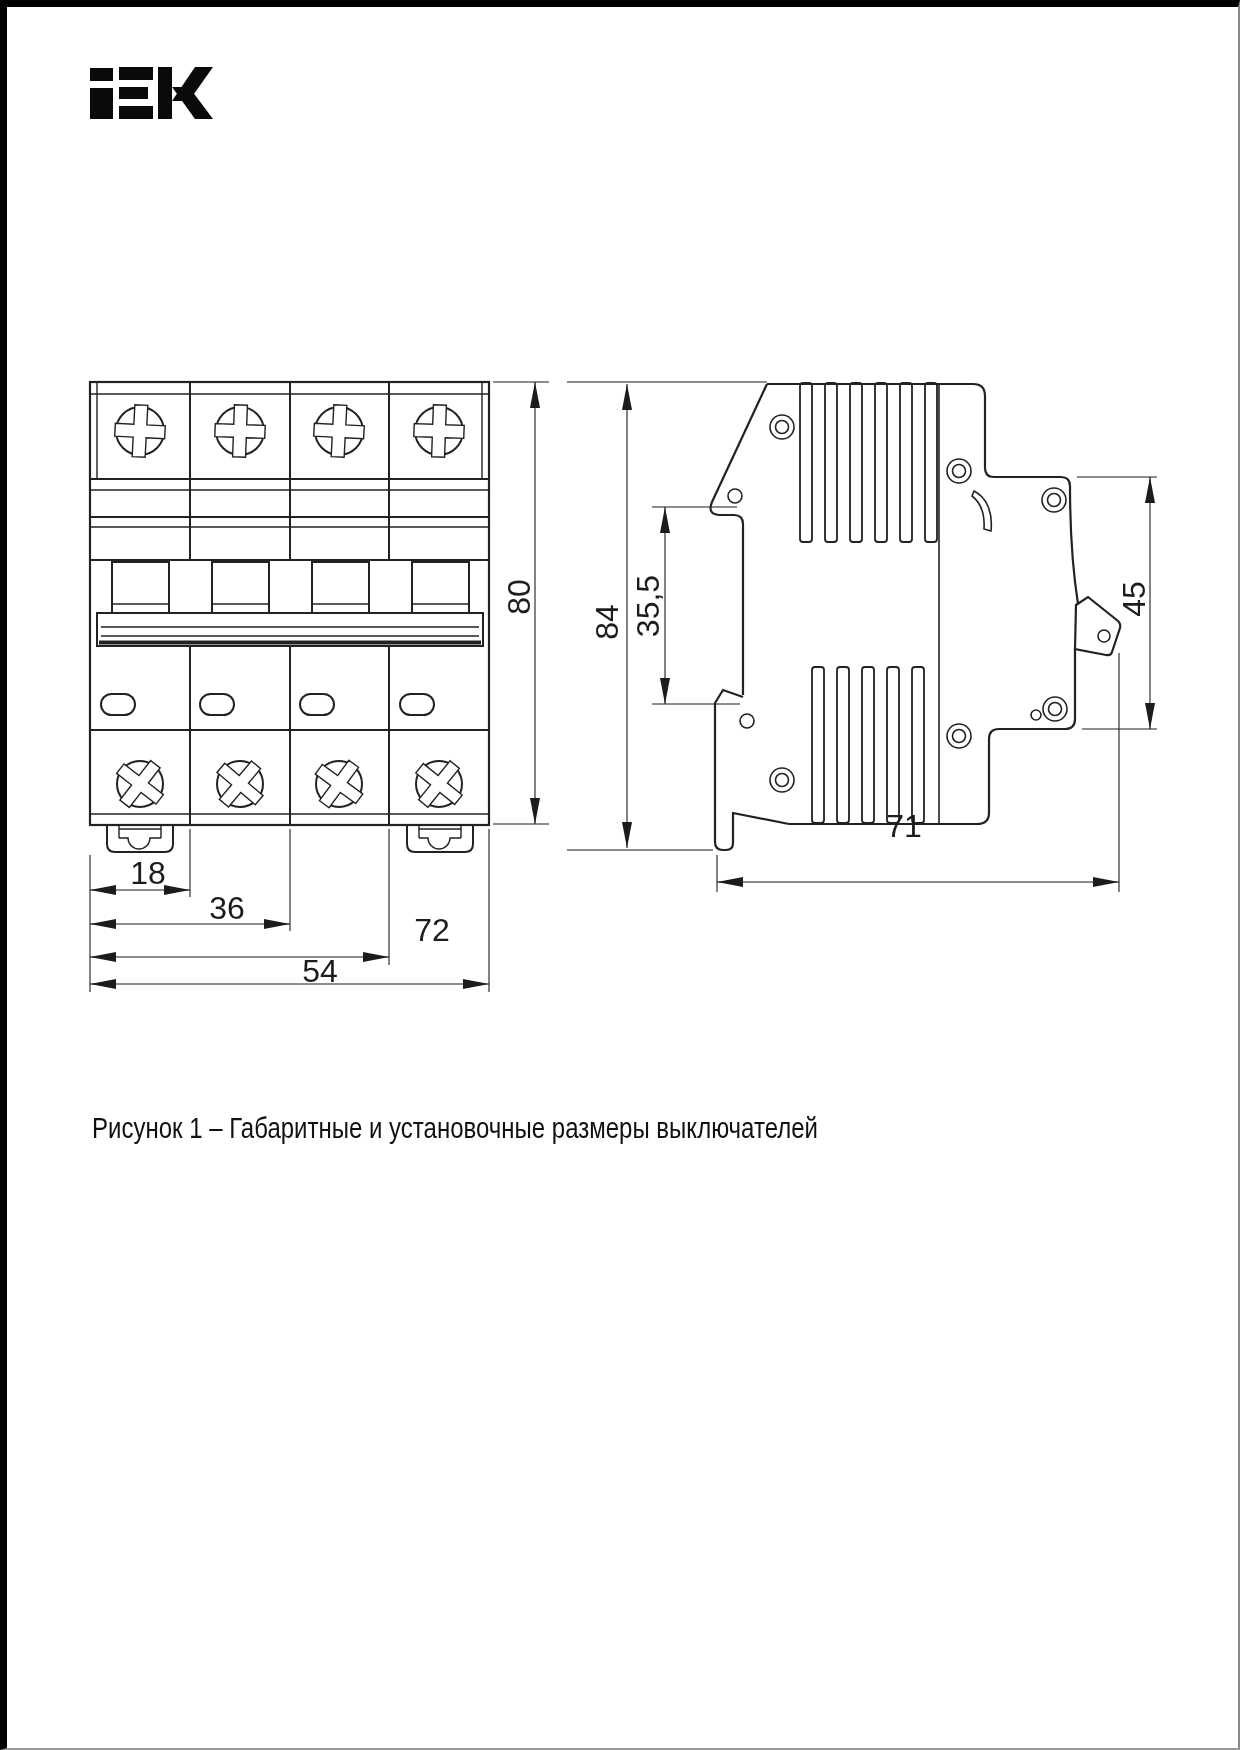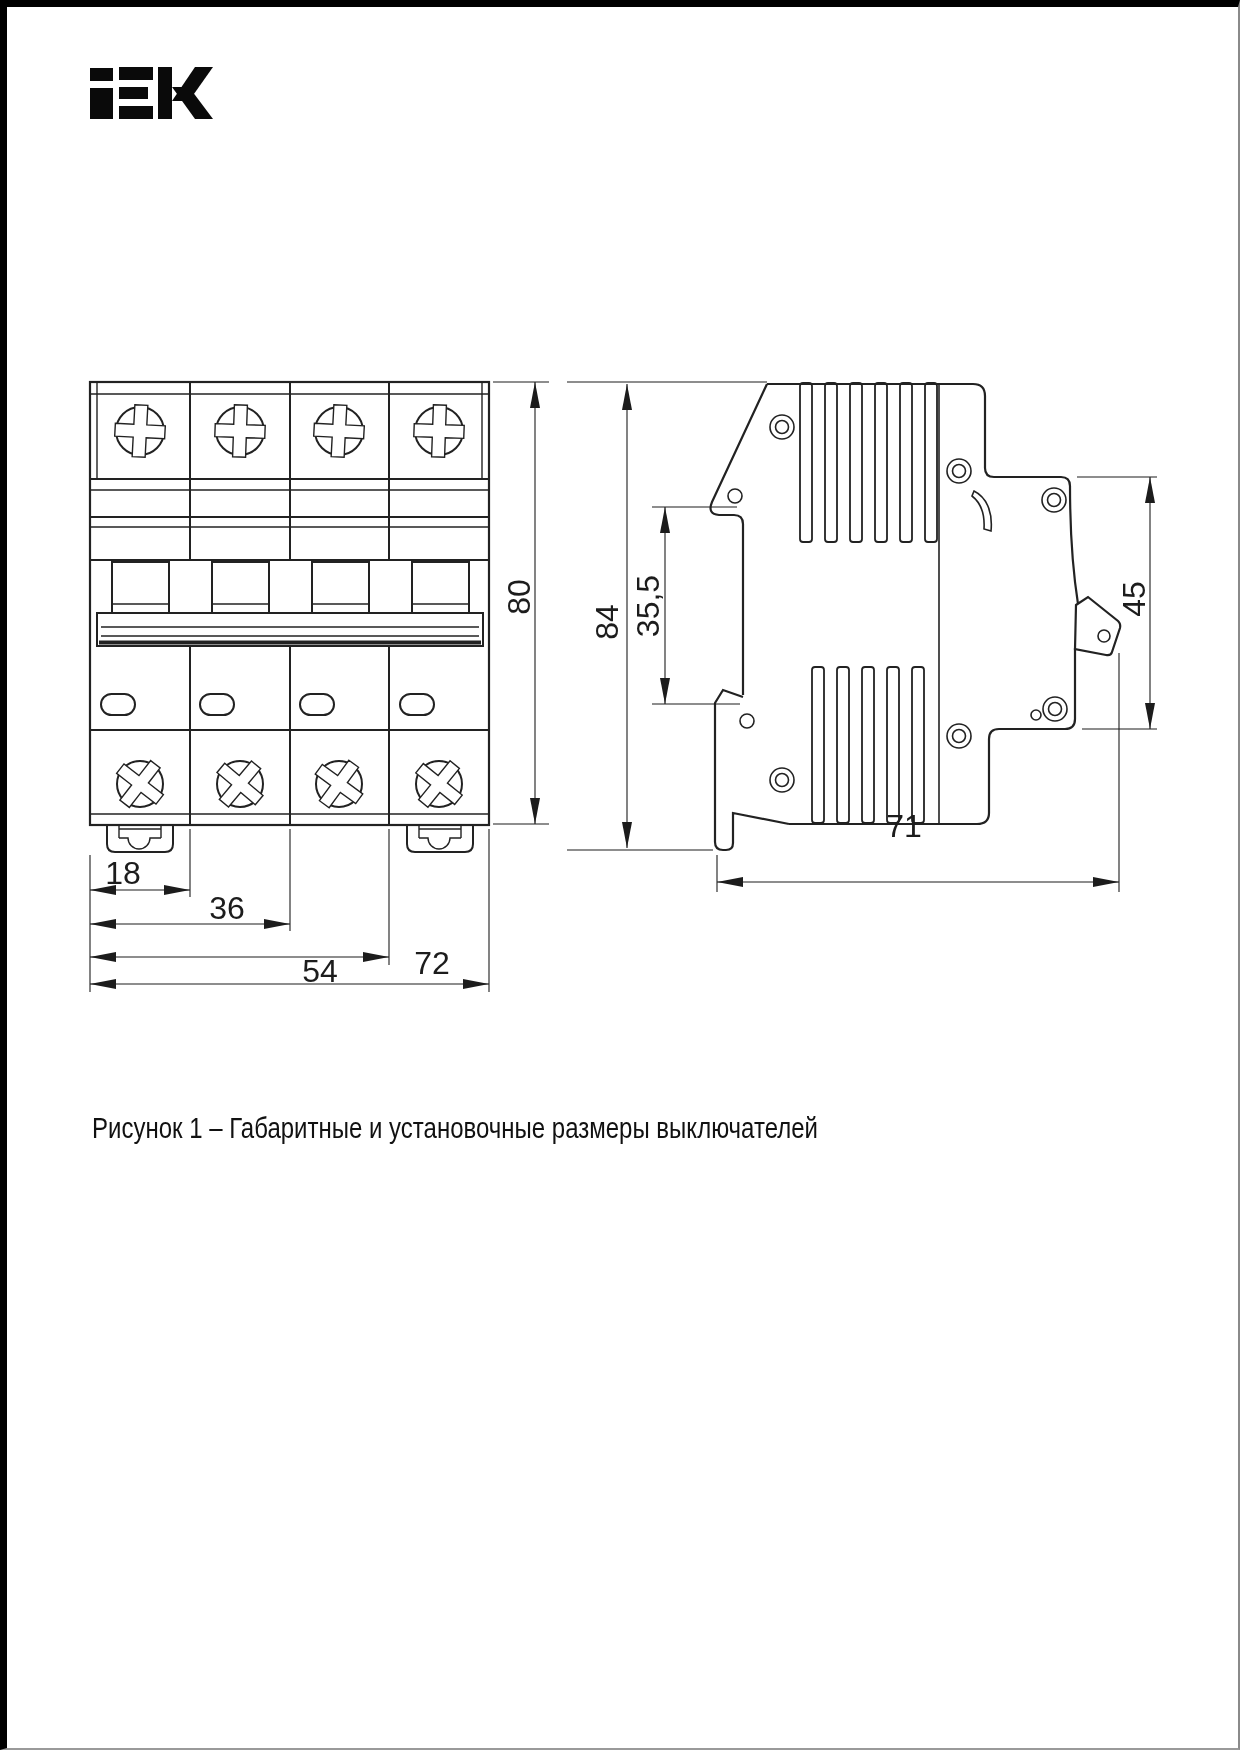--- a/index.html
+++ b/index.html
@@ -258,24 +258,24 @@
       <line x1="1075" y1="722" x2="1150" y2="722"></line>
       <line x1="1143" y1="470" x2="1143" y2="722" marker-start="url(#arr)" marker-end="url(#arr)"></line>
 
       <line x1="710" y1="848" x2="710" y2="885"></line>
       <line x1="1112" y1="646" x2="1112" y2="885"></line>
       <line x1="710" y1="875" x2="1112" y2="875" marker-start="url(#arr)" marker-end="url(#arr)"></line>
     </g>
   </svg>
   </div>
 
-  <span class="dim" style="left:116px;top:866px">18</span>
+  <span class="dim" style="left:141px;top:866px">18</span>
   <span class="dim" style="left:220px;top:901px">36</span>
   <span class="dim" style="left:313px;top:964px">54</span>
-  <span class="dim" style="left:425px;top:956px">72</span>
+  <span class="dim" style="left:425px;top:923px">72</span>
   <span class="dim rot" style="left:512px;top:590px">80</span>
   <span class="dim rot" style="left:600px;top:615px">84</span>
   <span class="dim rot" style="left:641px;top:599px">35,5</span>
   <span class="dim rot" style="left:1127px;top:592px">45</span>
   <span class="dim" style="left:897px;top:819px">71</span>
 
   <div class="caption">Рисунок 1 – Габаритные и установочные размеры выключателей</div>
 
 </div>
 

